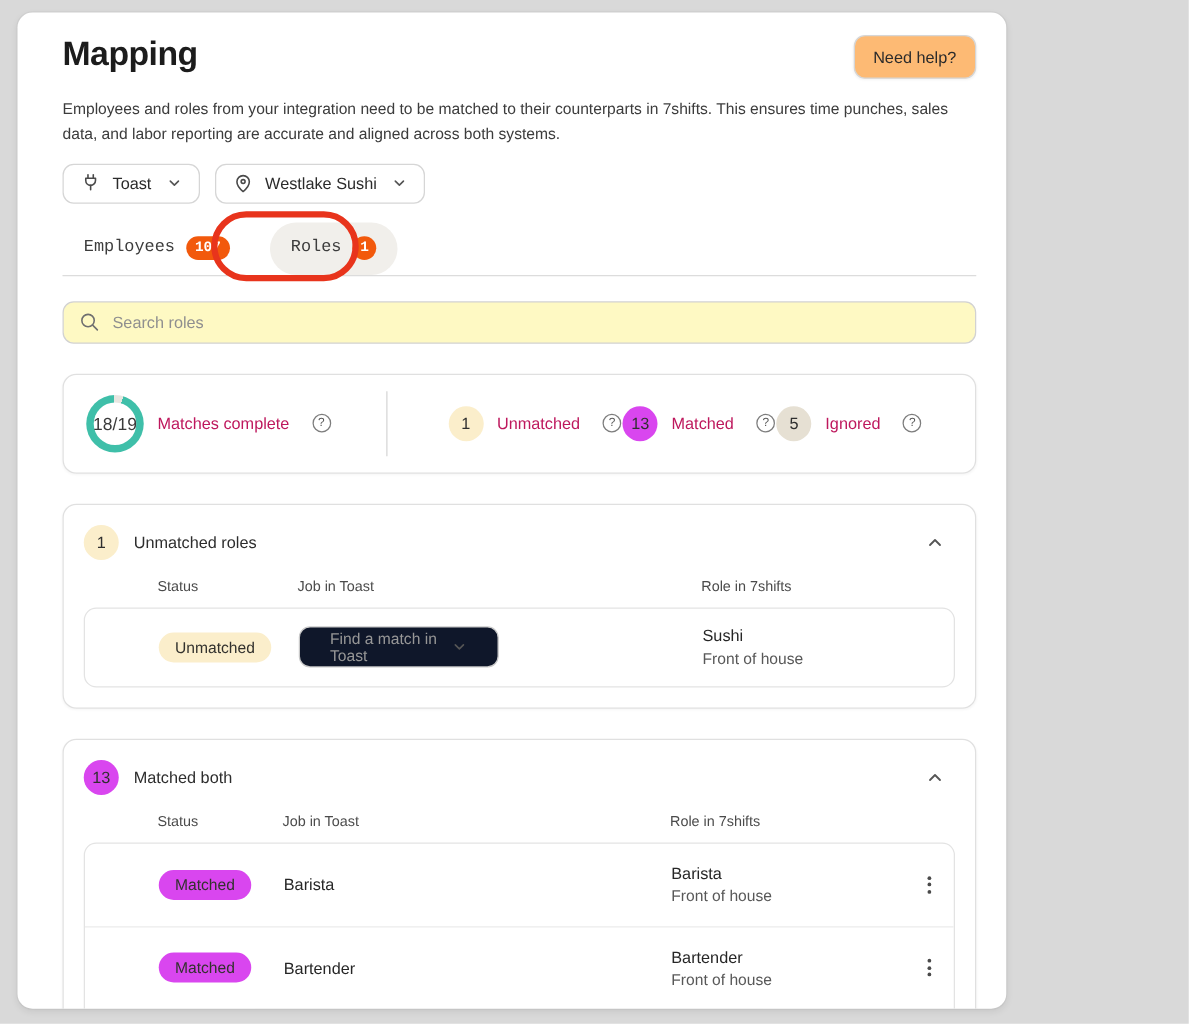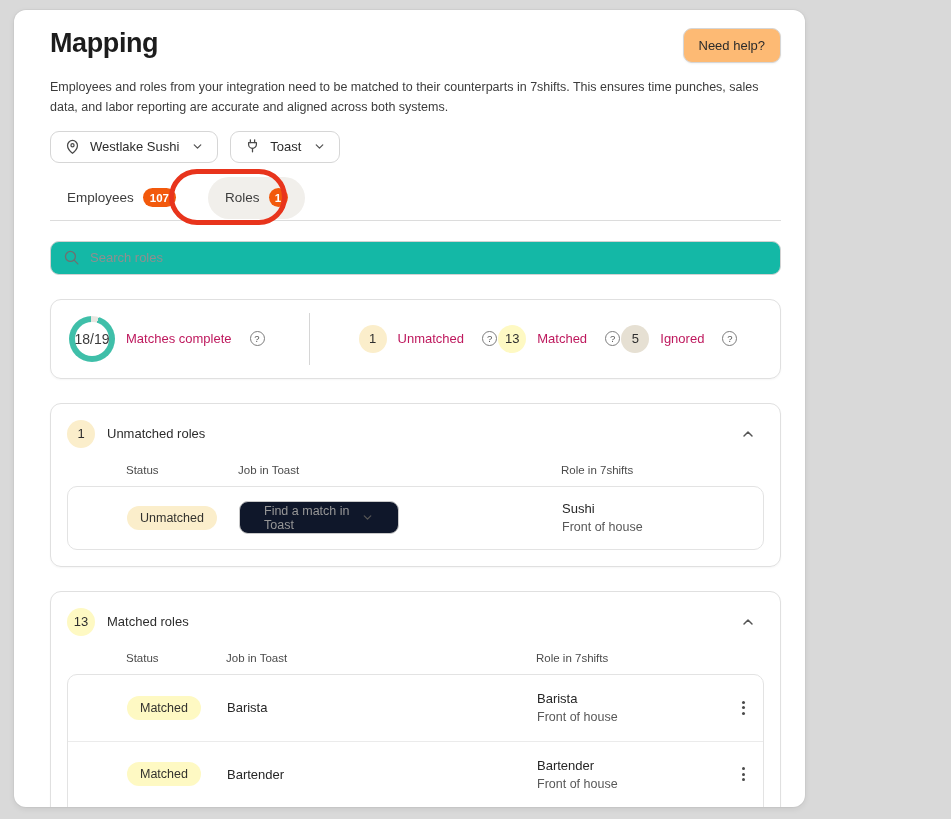--- a/index.html
+++ b/index.html
@@ -33,41 +33,41 @@
   .filters { display: flex; gap: 12px; margin-top: 13px; }
   .filter-btn {
     display: inline-flex; align-items: center; gap: 9px;
     height: 32px; padding: 0 13px;
     background: #fff; border: 1px solid #d6d6d6; border-radius: 9px;
     font-family: inherit; font-size: 13px; color: #2b2b2b; cursor: pointer;
   }
   .filter-btn svg, .icon-svg { display: block; }
   .chev { margin-left: 3px; }
 
-  .tabs { display: flex; align-items: flex-start; margin-top: 14px; height: 44px; border-bottom: 1px solid #dcdcdc; position: relative; }
+  .tabs { display: flex; align-items: flex-end; margin-top: 14px; height: 44px; border-bottom: 1px solid #dcdcdc; position: relative; font-family: Liberation Mono, monospace; }
   .tab { display: flex; align-items: center; gap: 9px; font-size: 13.5px; color: #3d3d3d; height: 42px; padding: 0 17px; border-radius: 21px; cursor: pointer; }
   .tab-roles { background: #f1efeb; margin-left: 15px; }
   .count-pill {
     background: #f2590c; color: #fff; font-size: 11.5px; font-weight: 700;
     height: 19px; min-width: 19px; padding: 0 7px; border-radius: 10px;
     display: inline-flex; align-items: center; justify-content: center;
   }
   .count-round { padding: 0; width: 19px; }
   .annotation-ellipse {
     position: absolute; left: 119px; top: -8px;
     width: 118px; height: 56px;
     border: 5px solid #e8341c; border-radius: 30px;
     pointer-events: none; z-index: 5;
   }
 
   .search-bar {
     margin-top: 20px; height: 34px;
     border: 1px solid #d2d2d2; border-radius: 9px;
     display: flex; align-items: center; gap: 10px; padding: 0 12px;
-    background: #14b8a6;
+    background: #fef9c3;
   }
   .search-bar input { border: none; outline: none; flex: 1; font-family: inherit; font-size: 13px; color: #333; background: transparent; }
   .search-bar input::placeholder { color: #8f8f8f; }
 
   .summary-card {
     margin-top: 24px; height: 80px;
     border: 1px solid #e0e0e0; border-radius: 11px;
     display: flex; align-items: center; padding: 0 18px;
     box-shadow: 0 1px 2px rgba(20,20,20,0.04);
   }
@@ -86,21 +86,21 @@
   }
   .summary-divider { width: 1px; height: 52px; background: #d6d6d6; flex-shrink: 0; }
   .summary-stats { flex: 1; display: flex; align-items: center; justify-content: space-around; padding: 0 24px 0 48px; }
   .stat-group { display: flex; align-items: center; gap: 11px; }
   .num-circle {
     width: 28px; height: 28px; border-radius: 50%;
     display: inline-flex; align-items: center; justify-content: center;
     font-size: 13px; color: #2f2f2f; flex-shrink: 0;
   }
   .bg-cream { background: #fbeecb; }
-  .bg-teal  { background: #fef9c3; }
+  .bg-teal  { background: #d946ef; }
   .bg-beige { background: #e6e0d3; }
 
   .section-card {
     margin-top: 24px;
     border: 1px solid #e0e0e0; border-radius: 11px;
     padding: 16px;
     box-shadow: 0 1px 2px rgba(20,20,20,0.04);
   }
   .section-header { display: flex; align-items: center; gap: 12px; }
   .section-title { font-size: 13px; color: #2d2d2d; }
@@ -141,42 +141,42 @@
     <h1 class="page-title">Mapping</h1>
     <button class="help-btn">Need help?</button>
   </div>
 
   <p class="description">Employees and roles from your integration need to be matched to their counterparts in 7shifts. This ensures time punches, sales data, and labor reporting are accurate and aligned across both systems.</p>
 
   <div class="filters">
     <button class="filter-btn">
       <span>
         <svg class="icon-svg" width="17" height="17" viewBox="0 0 24 24" fill="none" stroke="#4a4a4a" stroke-width="1.8" stroke-linecap="round" stroke-linejoin="round">
-          <path d="M12 21.5s-7-5.6-7-11a7 7 0 1 1 14 0c0 5.4-7 11-7 11z"></path>
-          <circle cx="12" cy="10.2" r="2.2"></circle>
-        </svg>
-      </span>
-      <span>Westlake Sushi</span>
-      <span class="chev">
-        <svg class="icon-svg" width="13" height="13" viewBox="0 0 24 24" fill="none" stroke="#555" stroke-width="2.4" stroke-linecap="round" stroke-linejoin="round">
-            <path d="M6 9l6 6 6-6"></path>
-          </svg>
-      </span>
-    </button>
-
-    <button class="filter-btn">
-      <span>
-        <svg class="icon-svg" width="17" height="17" viewBox="0 0 24 24" fill="none" stroke="#4a4a4a" stroke-width="1.8" stroke-linecap="round" stroke-linejoin="round">
           <path d="M9 2.5v4"></path>
             <path d="M15 2.5v4"></path>
           <path d="M6.5 6.5h11v2.5a5.5 5.5 0 0 1-11 0z"></path>
           <path d="M12 14.5v5"></path>
         </svg>
       </span>
       <span>Toast</span>
+      <span class="chev">
+        <svg class="icon-svg" width="13" height="13" viewBox="0 0 24 24" fill="none" stroke="#555" stroke-width="2.4" stroke-linecap="round" stroke-linejoin="round">
+            <path d="M6 9l6 6 6-6"></path>
+          </svg>
+      </span>
+    </button>
+
+    <button class="filter-btn">
+      <span>
+        <svg class="icon-svg" width="17" height="17" viewBox="0 0 24 24" fill="none" stroke="#4a4a4a" stroke-width="1.8" stroke-linecap="round" stroke-linejoin="round">
+          <path d="M12 21.5s-7-5.6-7-11a7 7 0 1 1 14 0c0 5.4-7 11-7 11z"></path>
+          <circle cx="12" cy="10.2" r="2.2"></circle>
+        </svg>
+      </span>
+      <span>Westlake Sushi</span>
       <span class="chev">
         <svg class="icon-svg" width="13" height="13" viewBox="0 0 24 24" fill="none" stroke="#555" stroke-width="2.4" stroke-linecap="round" stroke-linejoin="round">
             <path d="M6 9l6 6 6-6"></path>
           </svg>
       </span>
     </button>
   </div>
 
   <div class="tabs">
     <div class="tab">
@@ -262,21 +262,21 @@
           <div class="role-name">Sushi</div>
           <div class="role-dept">Front of house</div>
         </div>
       </div>
     </div>
   </div>
 
   <div class="section-card">
     <div class="section-header">
       <span class="num-circle bg-teal">13</span>
-      <span class="section-title">Matched roles</span>
+      <span class="section-title">Matched both</span>
       <button class="collapse-btn">
         <span>
           <svg class="icon-svg" width="16" height="16" viewBox="0 0 24 24" fill="none" stroke="#555" stroke-width="2.2" stroke-linecap="round" stroke-linejoin="round">
               <path d="M6 15l6-6 6 6"></path>
             </svg>
         </span>
       </button>
     </div>
     <div class="col-headers cols-matched">
       <span>Status</span>

